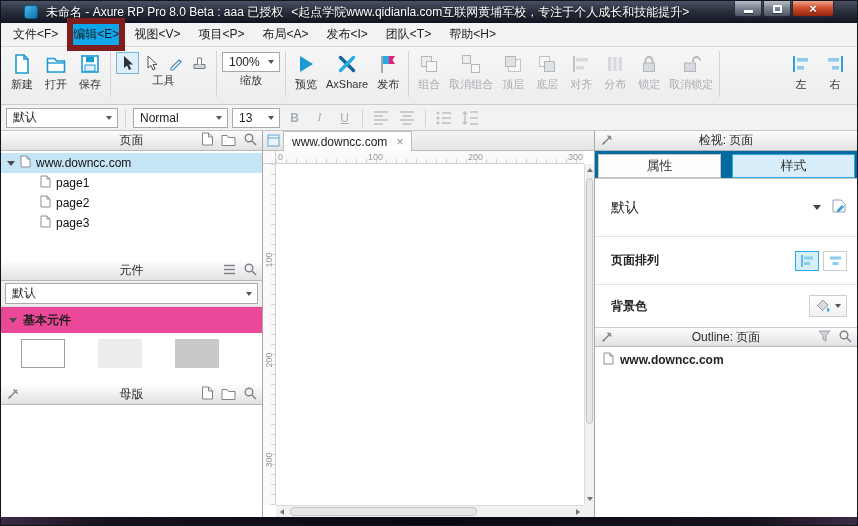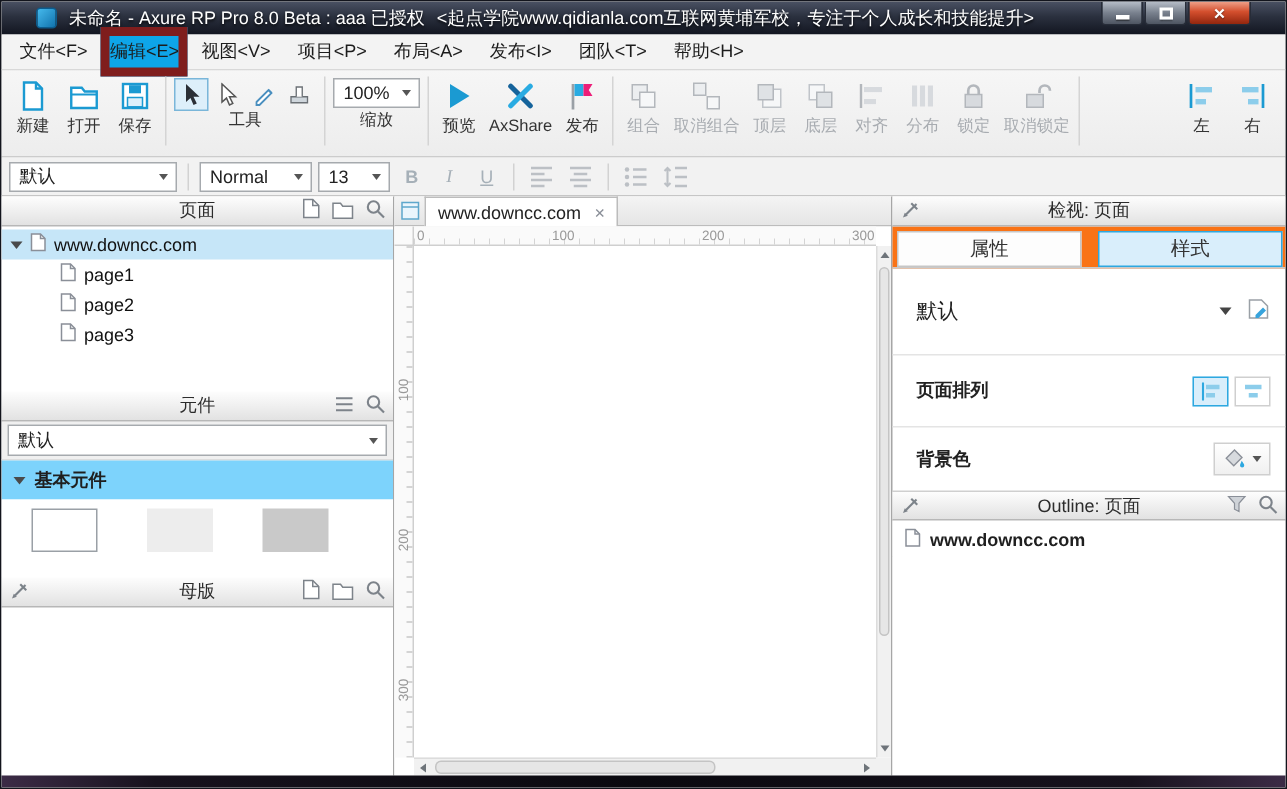--- a/index.html
+++ b/index.html
@@ -35,21 +35,21 @@
   .tool-ic { width:23px; height:22px; display:flex; align-items:center; justify-content:center; border:1px solid transparent; }
   .tool-ic.sel { background:#ddeffa; border-color:#7ab6d9; }
   .zoom-cluster { display:flex; flex-direction:column; align-items:center; gap:3px; padding:2px 2px; flex:none; }
   .dd { display:flex; align-items:center; background:#fff; border:1px solid #a6aaae; height:20px; padding:0 5px 0 6px; font-size:12px; color:#222; }
   .dd .caret { margin-left:auto; width:0; height:0; border-left:3.5px solid transparent; border-right:3.5px solid transparent; border-top:4px solid #555; }
   .zoom-dd { width:58px; }
   .lr-group { margin-left:auto; display:flex; }
 
   
   .formatbar { height:26px; background:#f2f2f2; border-bottom:1px solid #c6c6c6; display:flex; align-items:center; padding:0 5px; gap:4px; }
-  .w112 { width:112px; } .w95 { width:75px; } .w48 { width:48px; }
+  .w112 { width:112px; } .w95 { width:95px; } .w48 { width:48px; }
   .fsep { width:1px; height:18px; background:#d2d2d2; margin:0 3px; flex:none; }
   .fbtn { width:21px; height:20px; display:flex; align-items:center; justify-content:center; font-size:12px; color:#a6b0b8; }
   .fbtn.bold { font-weight:bold; }
   .fbtn.ital { font-style:italic; font-family:"Liberation Serif",serif; }
   .fbtn.und { text-decoration:underline; }
   .fic { width:22px; height:20px; display:flex; align-items:center; justify-content:center; }
 
   
   .main { position:absolute; top:130px; left:0; right:0; bottom:8px; display:flex; }
 
@@ -59,21 +59,21 @@
   .sec-title { position:absolute; left:0; right:0; text-align:center; pointer-events:none; }
   .sec-icons { margin-left:auto; display:flex; align-items:center; gap:7px; z-index:1; }
   .sec-pin { display:flex; align-items:center; z-index:1; }
   .tree { height:110px; flex:none; padding-top:2px; background:#fff; }
   .tree-row { height:20px; display:flex; align-items:center; gap:5px; padding-left:6px; font-size:12px; color:#111; }
   .tree-row.selected { background:#c6e6f8; }
   .tree-row.child { padding-left:39px; }
   .tri-down { width:0; height:0; border-left:4px solid transparent; border-right:4px solid transparent; border-top:5px solid #4a4a4a; }
   .lib-row { height:26px; flex:none; background:#f0f0f0; border-bottom:1px solid #dddddd; padding:2px 4px; }
   .lib-row .dd { height:21px; }
-  .group-row { height:26px; flex:none; display:flex; align-items:center; gap:6px; padding:0 8px; font-size:12px; font-weight:bold; color:#1f1f1f; background:#7dd3fc; }
+  .group-row { height:26px; flex:none; display:flex; align-items:center; gap:6px; padding:0 8px; font-size:12px; font-weight:bold; color:#1f1f1f; background:#ec4899; }
   .thumbs { height:52px; flex:none; display:flex; gap:33px; padding:6px 20px 0; background:#fff; }
   .thumb { width:44px; height:29px; flex:none; }
   .thumb.t1 { background:#fff; border:1px solid #9aa0a6; }
   .thumb.t2 { background:#ededed; }
   .thumb.t3 { background:#c9c9c9; }
   .masters-body { flex:1; background:#fff; }
 
   
   .center { flex:1; min-width:0; display:flex; flex-direction:column; background:#fff; }
   .tabbar { height:20px; flex:none; background:linear-gradient(#f4f4f4,#e5e5e5); border-bottom:1px solid #bcbcbc; display:flex; align-items:stretch; gap:2px; padding-left:2px; }
@@ -96,21 +96,21 @@
   .hs-track { flex:1; position:relative; }
   .hs-thumb { position:absolute; top:1px; bottom:1px; left:2px; width:66%; background:#e6e6e6; border:1px solid #c4c4c4; border-radius:4px; }
   .sb-corner { position:absolute; right:0; bottom:0; width:10px; height:12px; background:#f1f1f1; }
   .arr-up   { width:0;height:0;border-left:3px solid transparent;border-right:3px solid transparent;border-bottom:4px solid #6e747a; }
   .arr-down { width:0;height:0;border-left:3px solid transparent;border-right:3px solid transparent;border-top:4px solid #6e747a; }
   .arr-left { width:0;height:0;border-top:3px solid transparent;border-bottom:3px solid transparent;border-right:4px solid #6e747a; }
   .arr-right{ width:0;height:0;border-top:3px solid transparent;border-bottom:3px solid transparent;border-left:4px solid #6e747a; }
 
   
   .right-panel { width:263px; flex:none; background:#fff; border-left:1px solid #a6a6a6; display:flex; flex-direction:column; }
-  .insp-tabs { height:28px; flex:none; background:#f97316; border-bottom:1px solid #c9c9c9; display:flex; padding:3px 3px 0;gap:12px; }
+  .insp-tabs { height:28px; flex:none; background:#0369a1; border-bottom:1px solid #c9c9c9; display:flex; padding:3px 3px 0;gap:12px; }
   .insp-tab { flex:1; display:flex; align-items:center; justify-content:center; font-size:13px; color:#333; background:#fdfdfd; border:1px solid #c6c6c6; margin-right:-1px; }
   .insp-tab.active { background:#d9eefb; border-color:#2da8e0; z-index:1; }
   .insp-body { flex:1; display:flex; flex-direction:column; font-size:12px; color:#222; }
   .style-row { height:58px; flex:none; display:flex; align-items:center; gap:10px; padding:0 10px 0 16px; border-bottom:1px solid #e4e4e4; }
   .style-name { font-size:14px; }
   .style-row .caret { margin-left:auto; width:0; height:0; border-left:4px solid transparent; border-right:4px solid transparent; border-top:5px solid #444; }
   .pa-row { height:48px; flex:none; display:flex; align-items:center; padding:0 10px 0 16px; border-bottom:1px solid #e4e4e4; font-weight:bold; }
   .pa-btns { margin-left:auto; display:flex; gap:4px; }
   .pa-btn { width:24px; height:20px; border:1px solid #cfcfcf; background:#fff; display:flex; align-items:center; justify-content:center; }
   .pa-btn.sel { background:#d9eefb; border-color:#2da8e0; }

